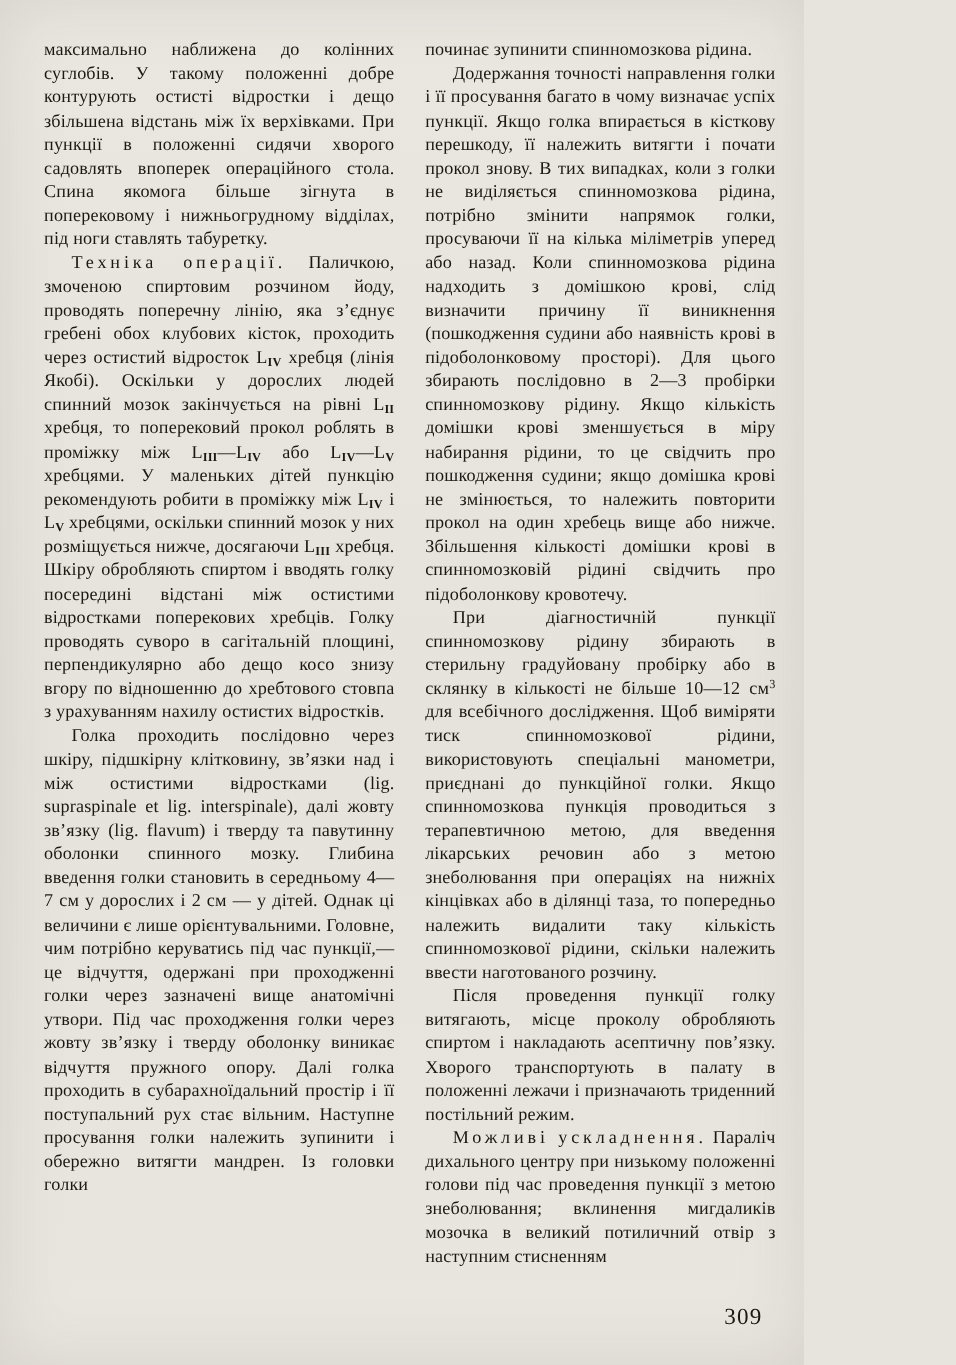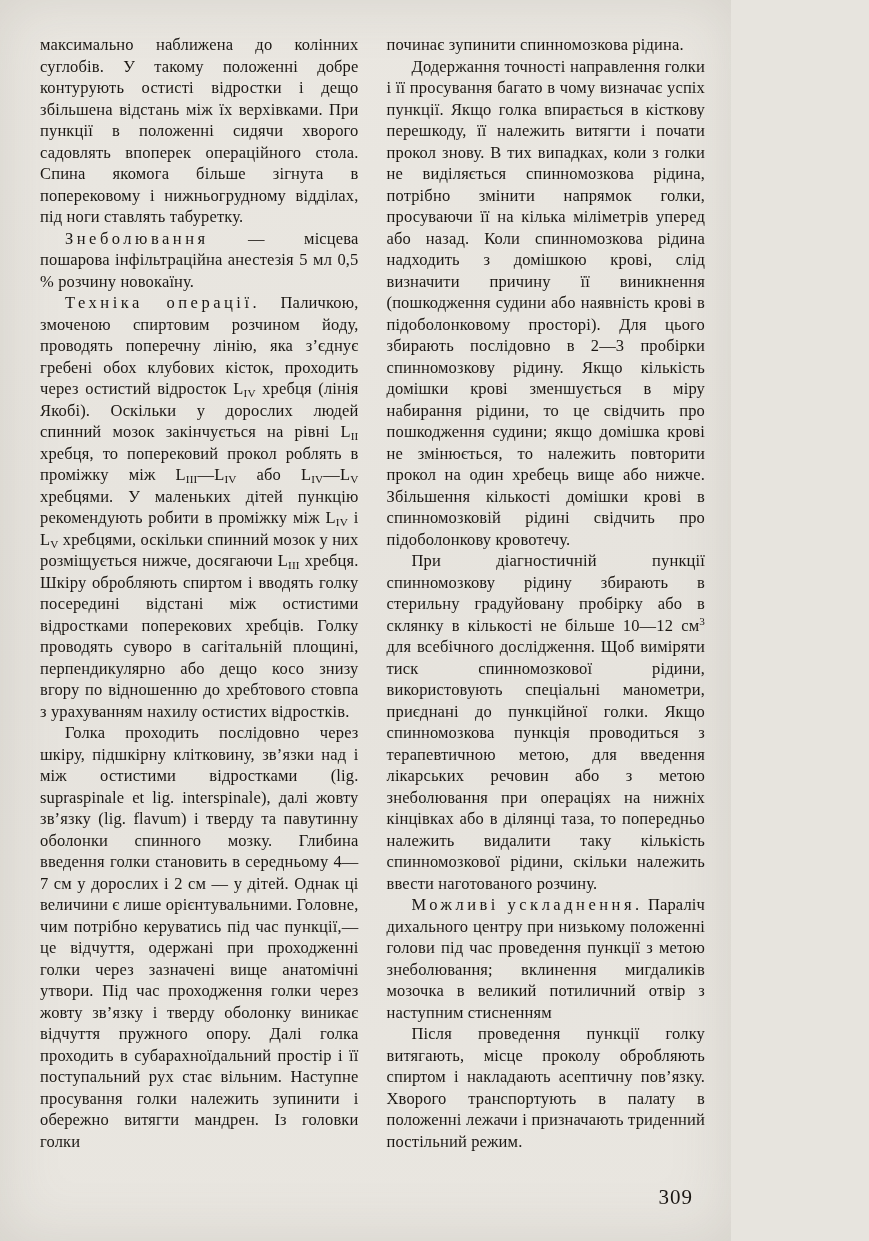--- a/index.html
+++ b/index.html
@@ -23,43 +23,42 @@
     flex: 1 1 0;
     text-align: justify;
     font-size: 16.5px;
     line-height: 21.5px;
     letter-spacing: 0.15px;
   }
   .col p { margin: 0; text-indent: 25px; }
   .col p.noindent { text-indent: 0; }
   .spaced { letter-spacing: 3.5px; }
   .it { }
-  sub { font-size: 68%; line-height: 0; vertical-align: -0.25em; }
+  sub { font-size: 68%; line-height: 0; vertical-align: -0.25em; font-weight: bold; }
   sup { font-size: 68%; line-height: 0; vertical-align: 0.5em; }
   .page-number {
     position: absolute;
     right: 38px; bottom: 31px;
     font-size: 21px;
     letter-spacing: 1px;
     color: #1b1713;
   }
 </style>
 </head>
 <body>
 
 <div class="page">
   <div class="columns">
     <div class="col">
         <p class="noindent"><span>максимально наближена до колінних суглобів. У такому положенні добре контурують остисті відростки і дещо збільшена відстань між їх верхівками. При пункції в положенні сидячи хворого садовлять впоперек операційного стола. Спина якомога більше зігнута в поперековому і нижньогрудному відділах, під ноги ставлять табуретку.</span></p>
-        <p><span class="spaced">Знеболювання</span><span> — місцева пошарова інфільтраційна анестезія 5 мл 0,5 % розчину новокаїну.</span></p>
         <p><span class="spaced">Техніка операції.</span><span> Паличкою, змоченою спиртовим розчином йоду, проводять поперечну лінію, яка з’єднує гребені обох клубових кісток, проходить через остистий відросток L</span><sub>IV</sub><span> хребця (лінія Якобі). Оскільки у дорослих людей спинний мозок закінчується на рівні L</span><sub>II</sub><span> хребця, то поперековий прокол роблять в проміжку між L</span><sub>III</sub><span>—L</span><sub>IV</sub><span> або L</span><sub>IV</sub><span>—L</span><sub>V</sub><span> хребцями. У маленьких дітей пункцію рекомендують робити в проміжку між L</span><sub>IV</sub><span> і L</span><sub>V</sub><span> хребцями, оскільки спинний мозок у них розміщується нижче, досягаючи L</span><sub>III</sub><span> хребця. Шкіру обробляють спиртом і вводять голку посередині відстані між остистими відростками поперекових хребців. Голку проводять суворо в сагітальній площині, перпендикулярно або дещо косо знизу вгору по відношенню до хребтового стовпа з урахуванням нахилу остистих відростків.</span></p>
         <p><span>Голка проходить послідовно через шкіру, підшкірну клітковину, зв’язки над і між остистими відростками </span><span class="it">(lig. supraspinale et lig. interspinale),</span><span> далі жовту зв’язку </span><span class="it">(lig. flavum)</span><span> і тверду та павутинну оболонки спинного мозку. Глибина введення голки становить в середньому 4—7 см у дорослих і 2 см — у дітей. Однак ці величини є лише орієнтувальними. Головне, чим потрібно керуватись під час пункції,— це відчуття, одержані при проходженні голки через зазначені вище анатомічні утвори. Під час проходження голки через жовту зв’язку і тверду оболонку виникає відчуття пружного опору. Далі голка проходить в субарахноїдальний простір і її поступальний рух стає вільним. Наступне просування голки належить зупинити і обережно витягти мандрен. Із головки голки</span></p>
       </div>
     <div class="col">
         <p class="noindent"><span>починає зупинити спинномозкова рідина.</span></p>
         <p><span>Додержання точності направлення голки і її просування багато в чому визначає успіх пункції. Якщо голка впирається в кісткову перешкоду, її належить витягти і почати прокол знову. В тих випадках, коли з голки не виділяється спинномозкова рідина, потрібно змінити напрямок голки, просуваючи її на кілька міліметрів уперед або назад. Коли спинномозкова рідина надходить з домішкою крові, слід визначити причину її виникнення (пошкодження судини або наявність крові в підоболонковому просторі). Для цього збирають послідовно в 2—3 пробірки спинномозкову рідину. Якщо кількість домішки крові зменшується в міру набирання рідини, то це свідчить про пошкодження судини; якщо домішка крові не змінюється, то належить повторити прокол на один хребець вище або нижче. Збільшення кількості домішки крові в спинномозковій рідині свідчить про підоболонкову кровотечу.</span></p>
         <p><span>При діагностичній пункції спинномозкову рідину збирають в стерильну градуйовану пробірку або в склянку в кількості не більше 10—12 см</span><sup>3</sup><span> для всебічного дослідження. Щоб виміряти тиск спинномозкової рідини, використовують спеціальні манометри, приєднані до пункційної голки. Якщо спинномозкова пункція проводиться з терапевтичною метою, для введення лікарських речовин або з метою знеболювання при операціях на нижніх кінцівках або в ділянці таза, то попередньо належить видалити таку кількість спинномозкової рідини, скільки належить ввести наготованого розчину.</span></p>
+        <p><span>Після проведення пункції голку витягають, місце проколу обробляють спиртом і накладають асептичну пов’язку. Хворого транспортують в палату в положенні лежачи і призначають триденний постільний режим.</span></p>
         <p><span class="spaced">Можливі ускладнення.</span><span> Параліч дихального центру при низькому положенні голови під час проведення пункції з метою знеболювання; вклинення мигдаликів мозочка в великий потиличний отвір з наступним стисненням</span></p>
-        <p><span>Після проведення пункції голку витягають, місце проколу обробляють спиртом і накладають асептичну пов’язку. Хворого транспортують в палату в положенні лежачи і призначають триденний постільний режим.</span></p>
       </div>
   </div>
   <div class="page-number">309</div>
 </div>
 
 </body></html>

